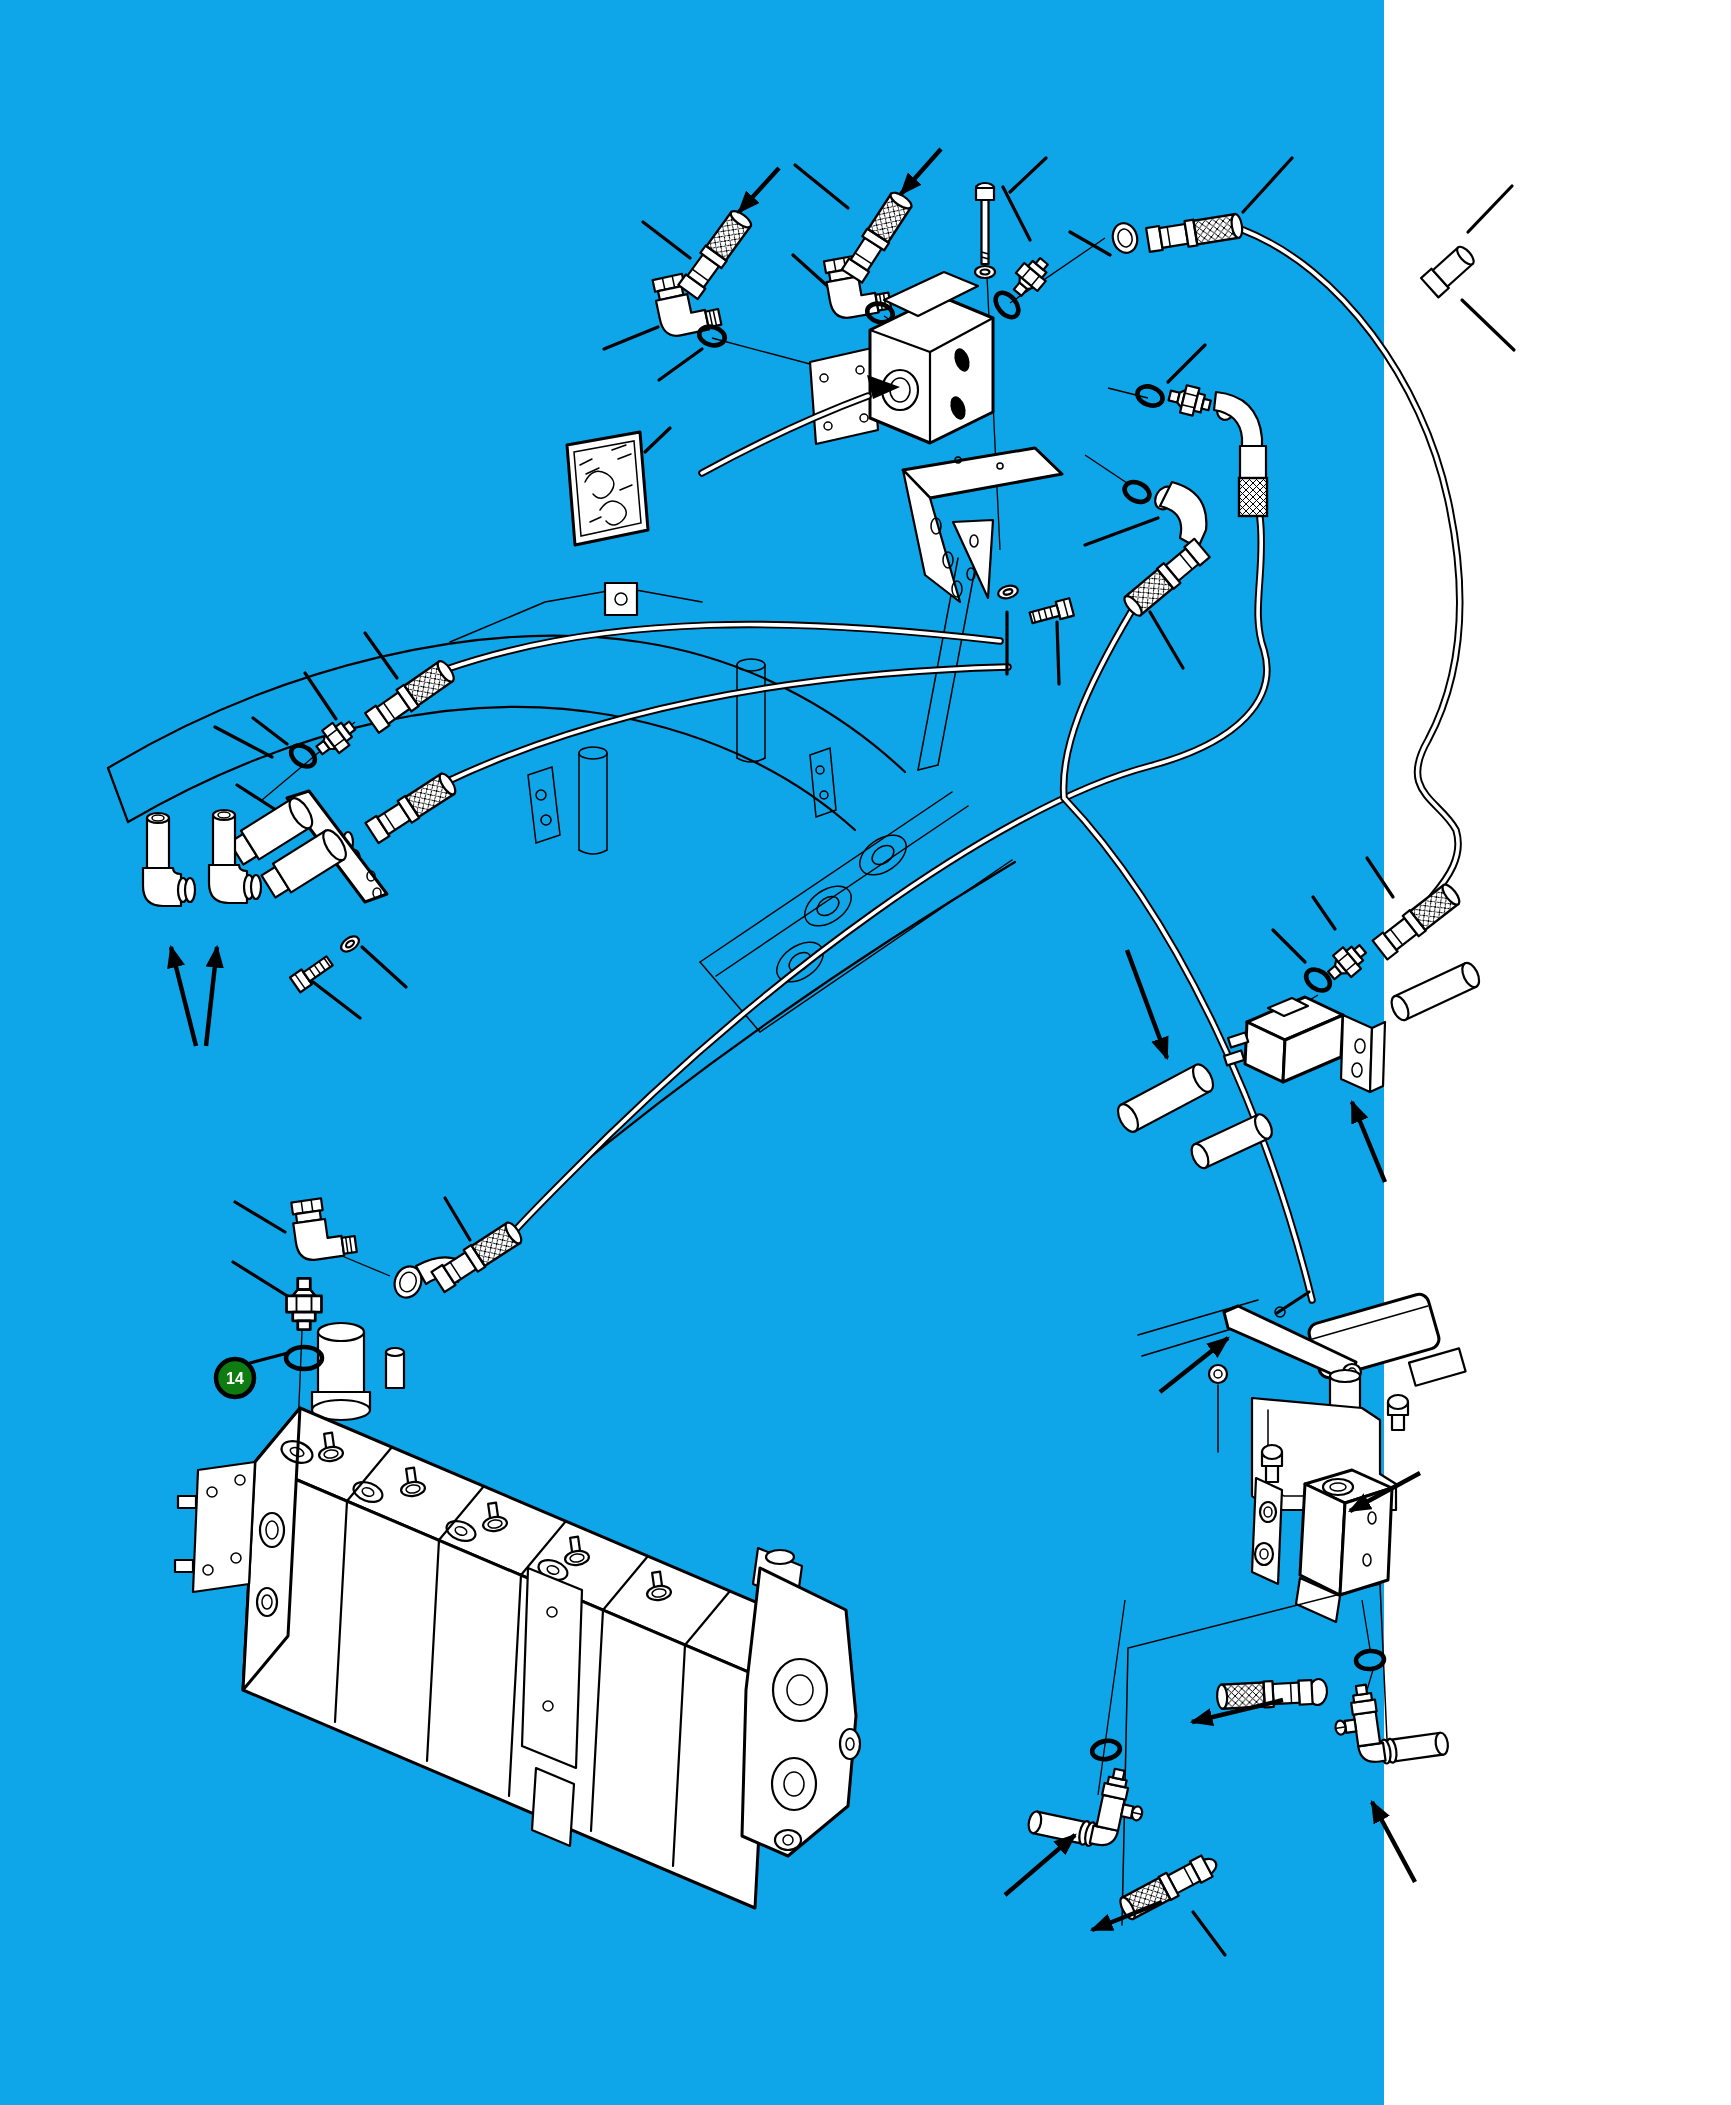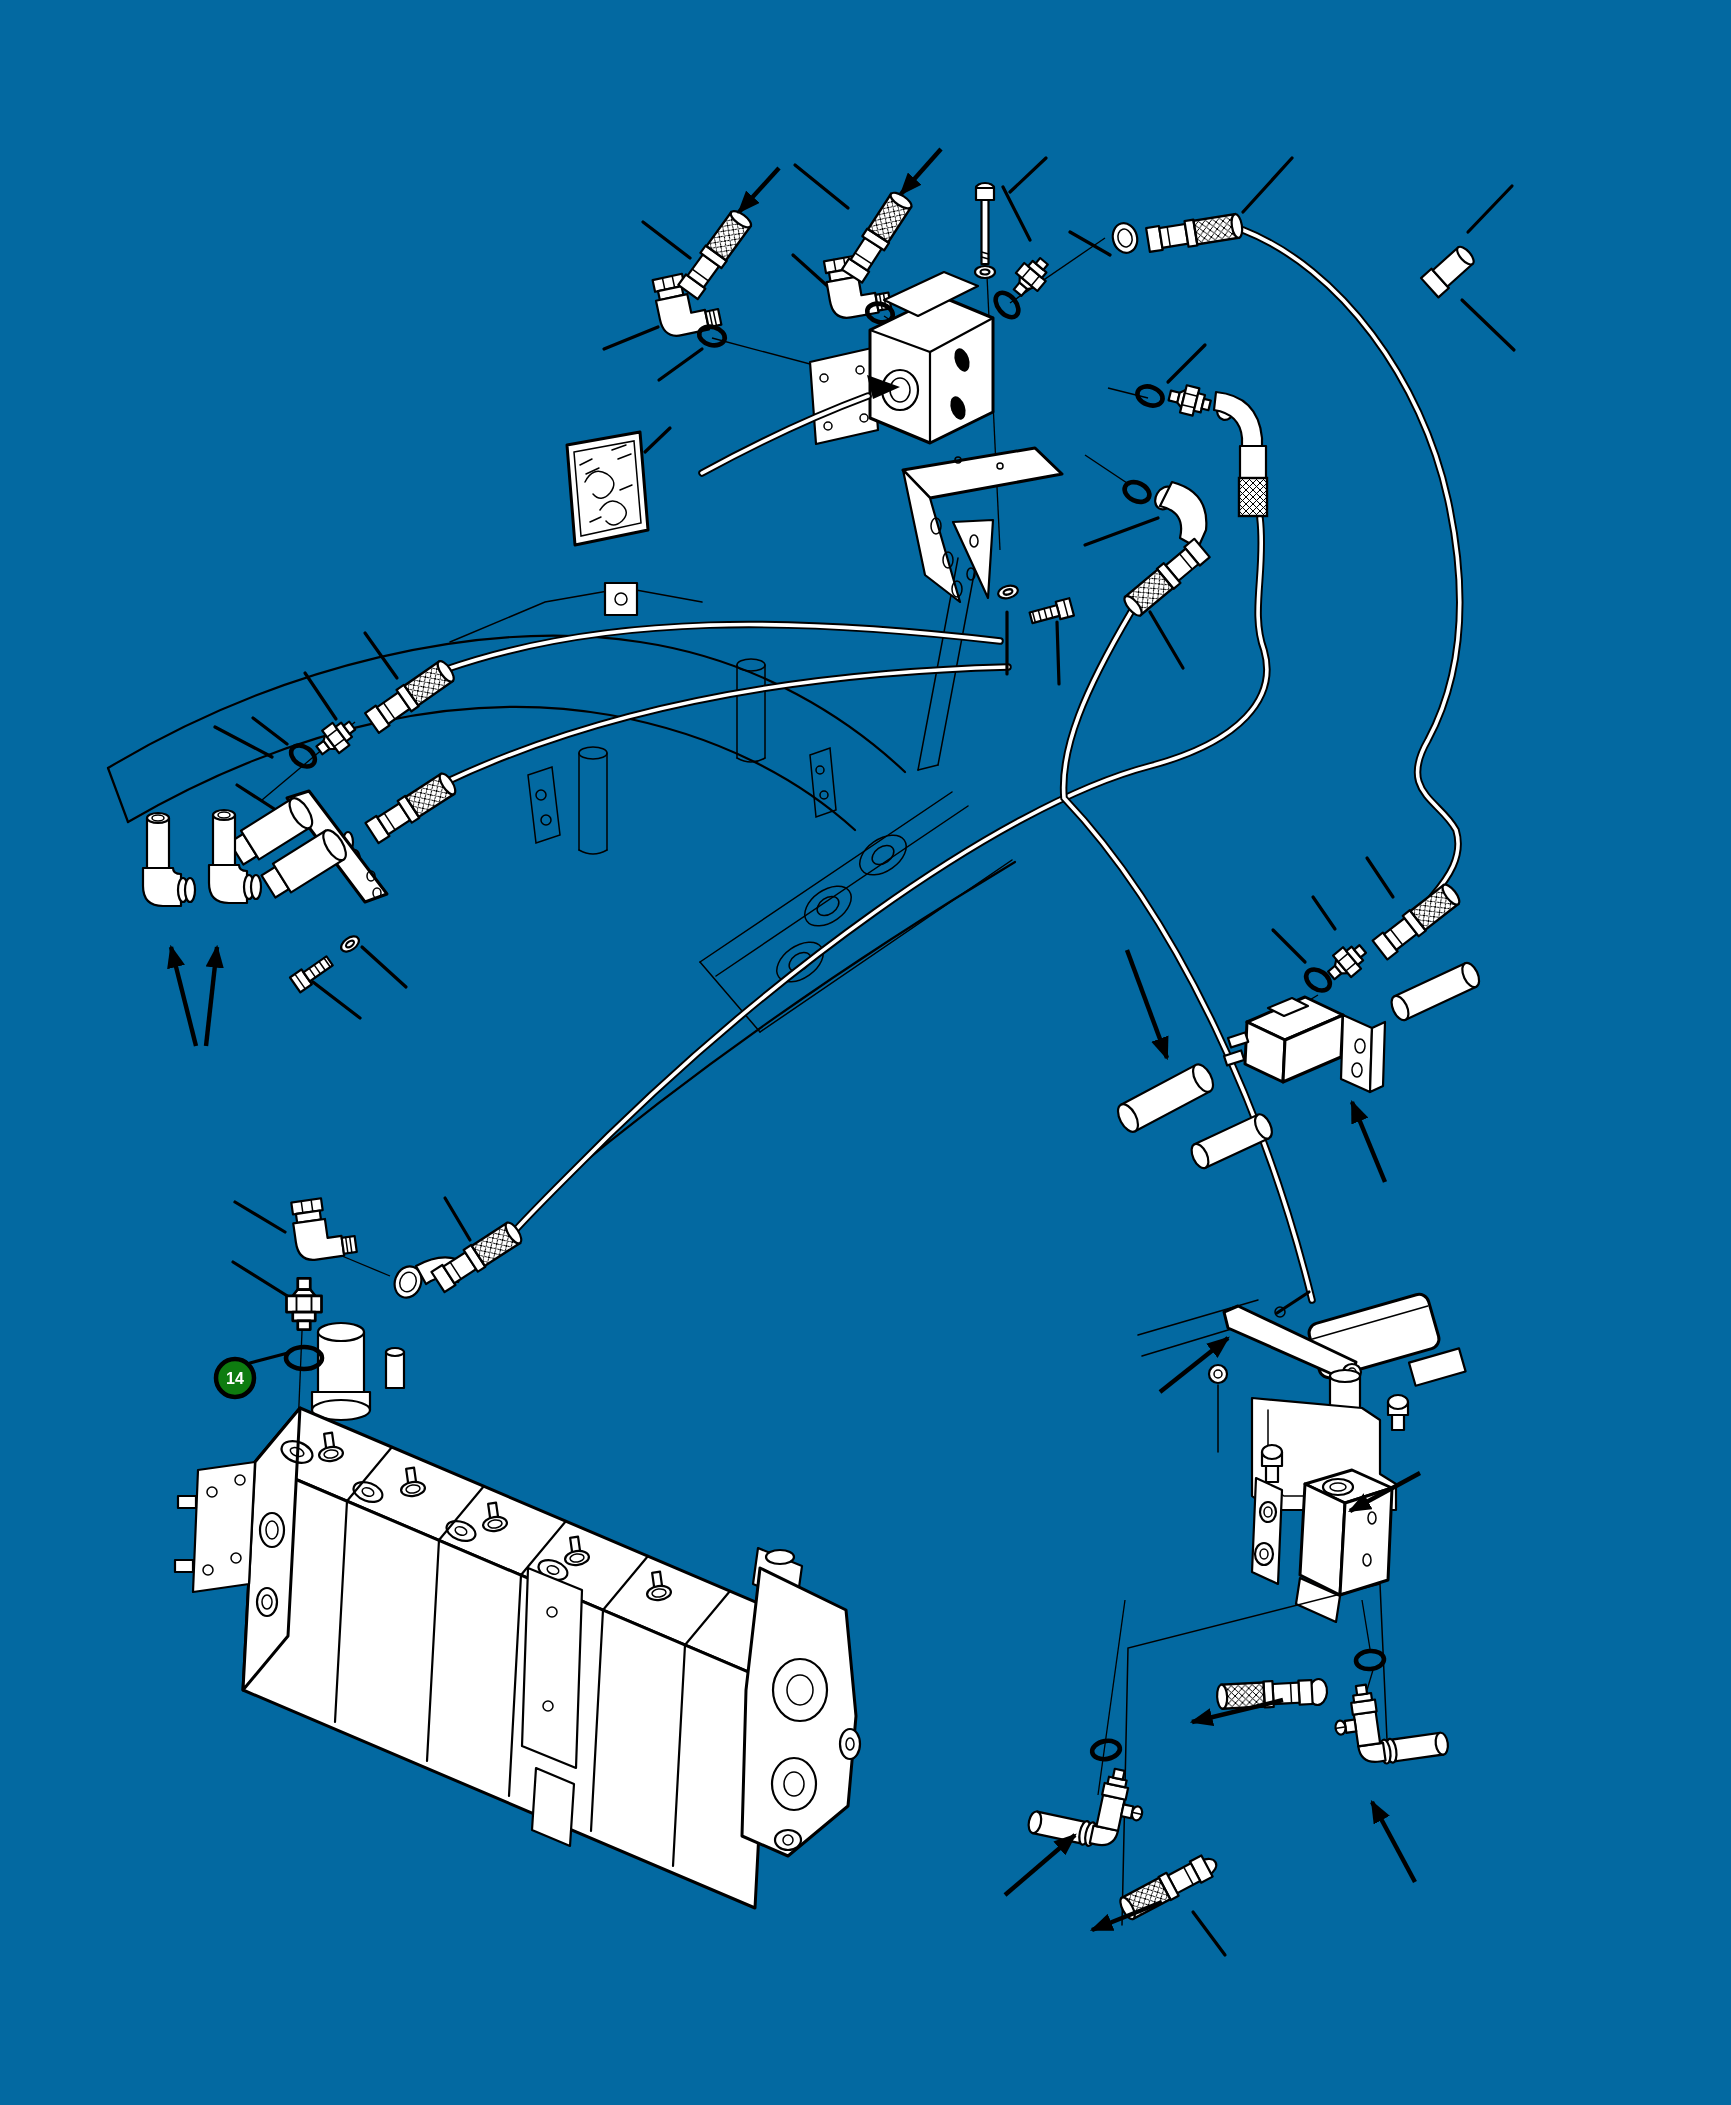--- a/index.html
+++ b/index.html
@@ -1,16 +1,16 @@
 <!DOCTYPE html>
 <html><head>
 <meta charset="utf-8">
 <style>
   html,body{margin:0;padding:0;background:#fff;}
-  .page{width:1731px;height:2105px;background:#0369a1;position:relative;font-family:"Liberation Sans",sans-serif;text-decoration:underline;}
+  .page{width:1384px;height:2105px;background:#0ea5e9;position:relative;font-family:"Liberation Sans",sans-serif;text-decoration:underline;}
   svg{display:block}
   .ln{fill:none;stroke:#000;stroke-width:2.2;stroke-linecap:round;stroke-linejoin:round}
   .ln3{fill:none;stroke:#000;stroke-width:3.2;stroke-linecap:round}
   .thin{fill:none;stroke:#000;stroke-width:1.5;stroke-linecap:round}
   .axis{fill:none;stroke:#000;stroke-width:1.3}
   .fw{fill:#fff;stroke:#000;stroke-width:2.2;stroke-linejoin:round}
   .fw3{fill:#fff;stroke:#000;stroke-width:3;stroke-linejoin:round}
   .bd{fill:url(#braidP);stroke:#000;stroke-width:2.4}
   .or{fill:none;stroke:#000;stroke-width:4.6}
   .ho{fill:none;stroke:#000;stroke-width:7.5;stroke-linecap:round}

